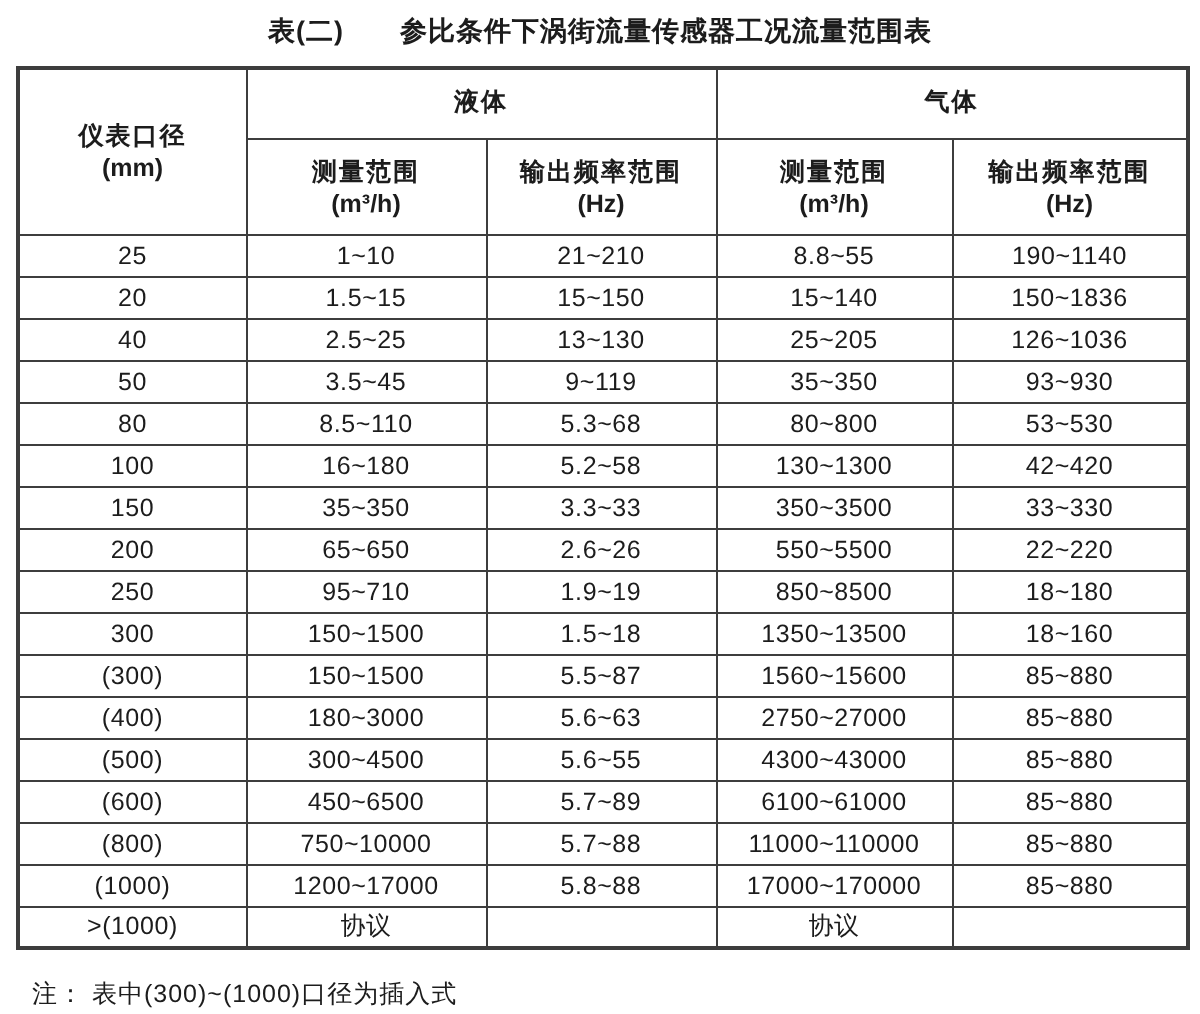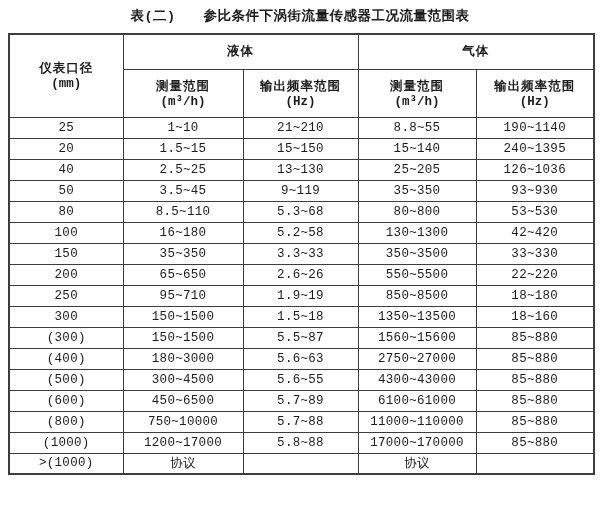--- a/index.html
+++ b/index.html
@@ -5,21 +5,21 @@
   html, body {
     margin: 0;
     padding: 0;
     background: #ffffff;
   }
   .page {
     position: relative;
     width: 600px;
     height: 507px;
     background: #ffffff;
-    font-family: Liberation Mono, monospace;
+    font-family: Liberation Sans, sans-serif;
     color: #1c1c1c;
     overflow: hidden;
   }
   .title-row {
     padding-top: 7px;
     text-align: center;
     font-size: 13.5px;
     font-weight: bold;
     letter-spacing: 0.5px;
     white-space: nowrap;
@@ -120,21 +120,21 @@
           <td>1~10</td>
           <td>21~210</td>
           <td>8.8~55</td>
           <td>190~1140</td>
         </tr>
         <tr>
           <td>20</td>
           <td>1.5~15</td>
           <td>15~150</td>
           <td>15~140</td>
-          <td>240~1395</td>
+          <td>150~1836</td>
         </tr>
         <tr>
           <td>40</td>
           <td>2.5~25</td>
           <td>13~130</td>
           <td>25~205</td>
           <td>126~1036</td>
         </tr>
         <tr>
           <td>50</td>
@@ -230,14 +230,15 @@
         <tr>
           <td>&gt;(1000)</td>
           <td>协议</td>
           <td></td>
           <td>协议</td>
           <td></td>
         </tr>
       </tbody>
   </table>
 
+  <div class="note">注： 表中(300)~(1000)口径为插入式</div>
 
 </div>
 
 </body></html>

